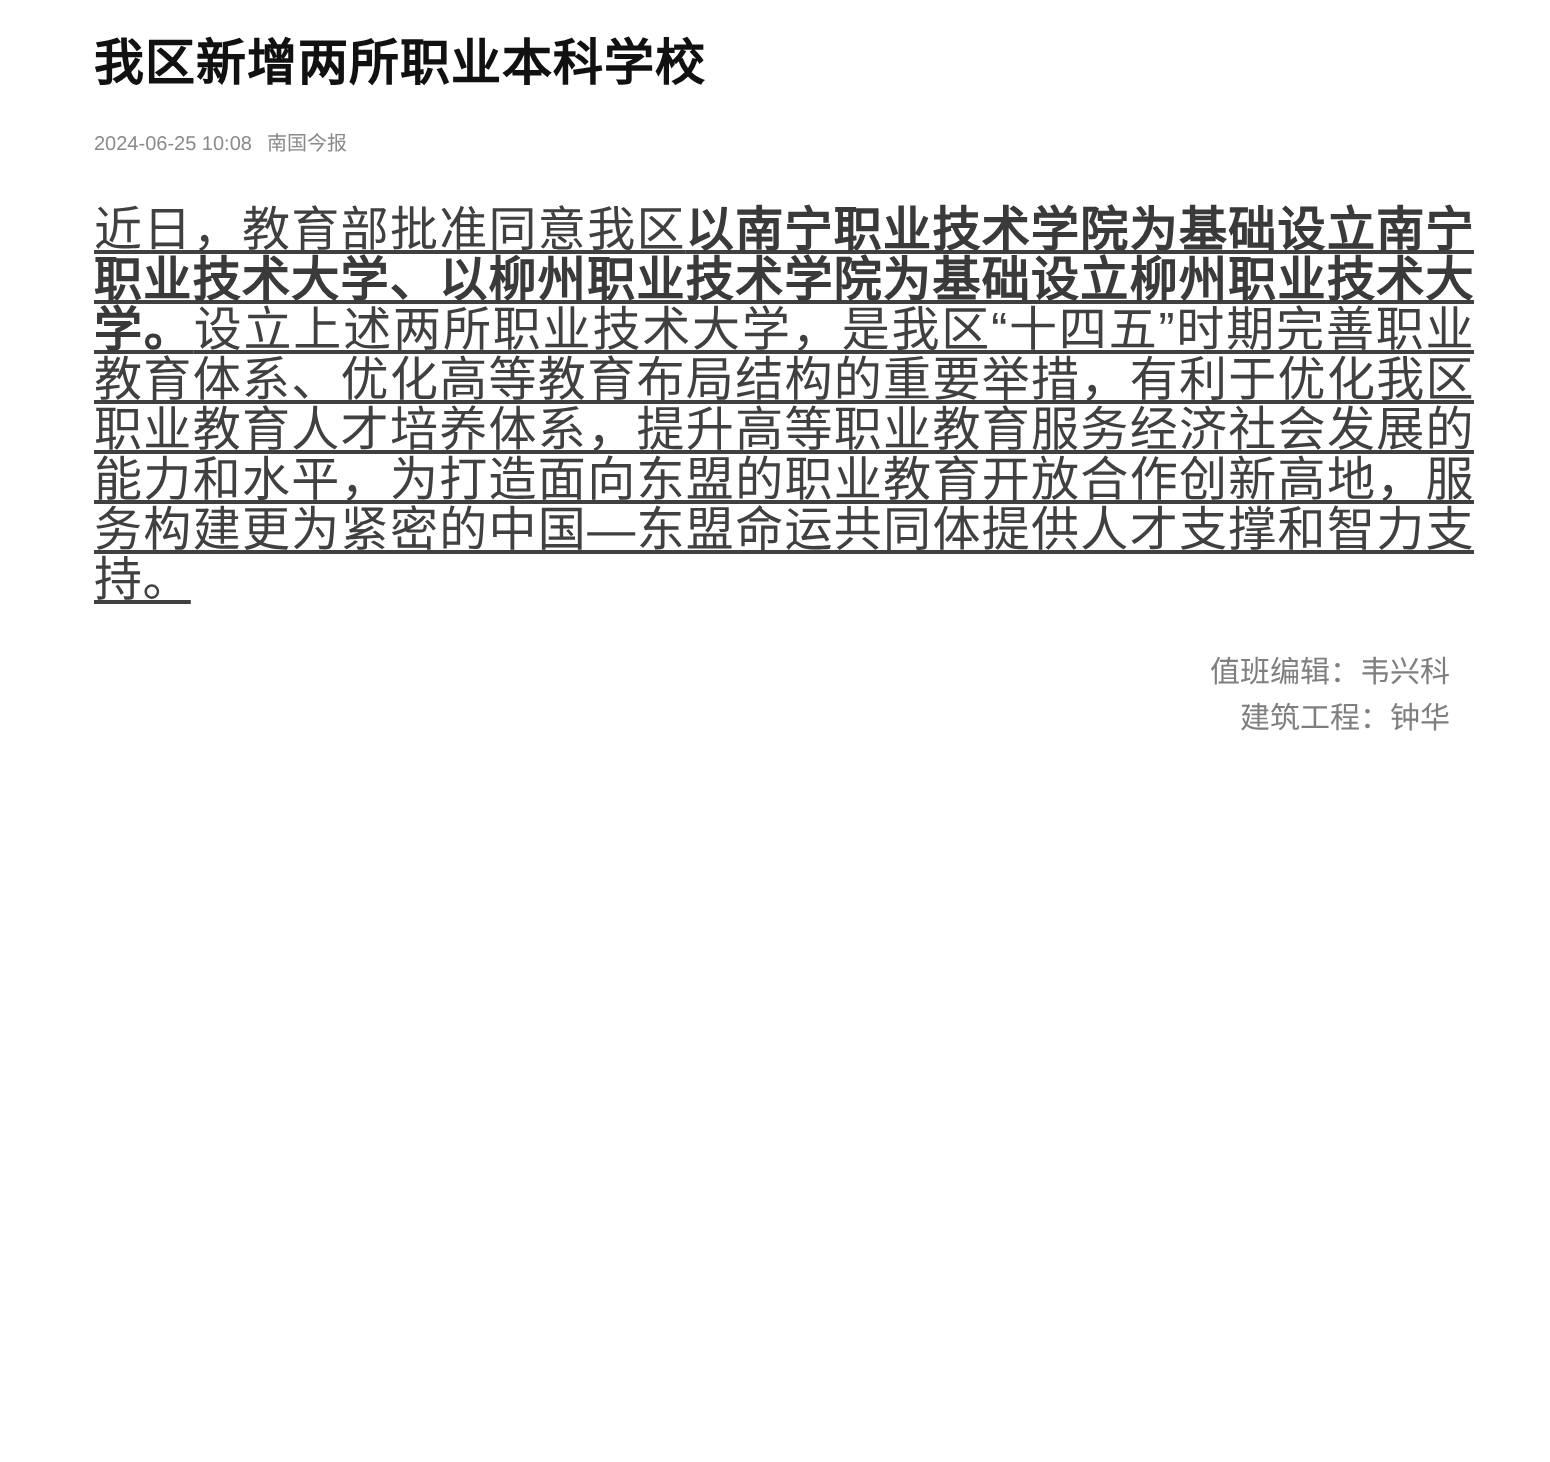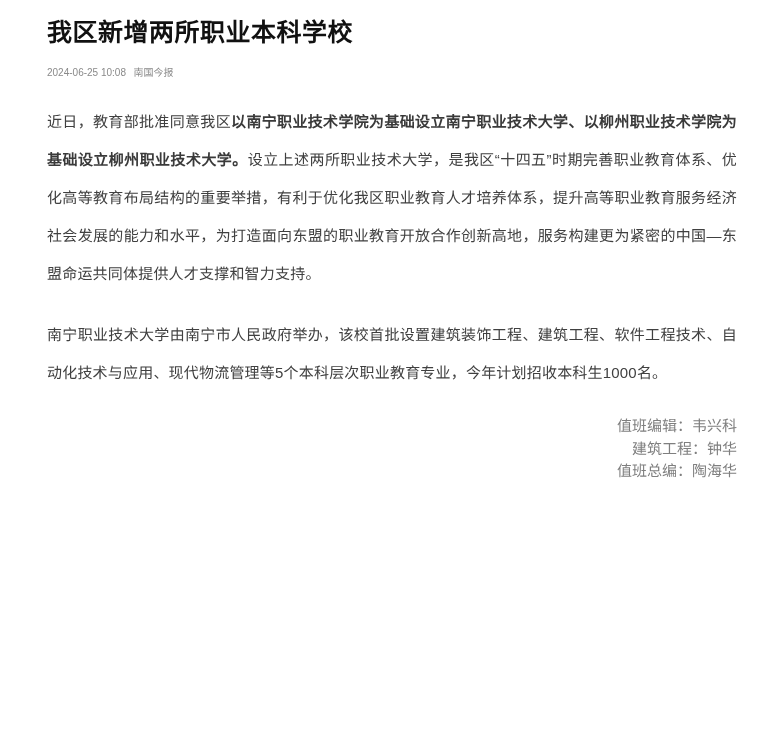--- a/index.html
+++ b/index.html
@@ -5,21 +5,21 @@
   html, body {
     margin: 0;
     padding: 0;
     background: #ffffff;
     font-family: "Liberation Sans", "DejaVu Sans", sans-serif;
   }
   .page {
     width: 775px;
     height: 710px;
     box-sizing: border-box;
-    padding: 17px 38px 0 47px;
+    padding: 17px 50px 0 47px;
     background: #ffffff;
     overflow: hidden;
   }
   .article-title {
     margin: 0;
     font-size: 25px;
     line-height: 30px;
     font-weight: 700;
     color: #111111;
     letter-spacing: 0.5px;
@@ -30,25 +30,26 @@
     line-height: 18px;
     color: #8a8a8a;
   }
   .article-meta .sep { display: inline-block; width: 2px; }
   .article-body {
     margin-top: 21px;
     width: 690px;
   }
   .article-body p {
     margin: 0 0 23px 0;
-    font-size: 15px;
-    line-height: 38px;
+    font-size: 24px;
+    line-height: 25px;
     color: #404040;
     text-align: justify;
     letter-spacing: 0.2px;
+    text-decoration: underline;
   }
   .article-body p b {
     font-weight: 700;
     color: #3a3a3a;
   }
   .article-credits {
     margin-top: 9px;
     font-size: 15px;
     color: #7f7f7f;
   }
@@ -69,27 +70,23 @@
     <span class="sep"></span>
     <span>南国今报</span>
   </div>
 
   <div class="article-body">
 
     <p>
       <span>近日，教育部批准同意我区</span><b>以南宁职业技术学院为基础设立南宁职业技术大学、以柳州职业技术学院为基础设立柳州职业技术大学。</b><span>设立上述两所职业技术大学，是我区“十四五”时期完善职业教育体系、优化高等教育布局结构的重要举措，有利于优化我区职业教育人才培养体系，提升高等职业教育服务经济社会发展的能力和水平，为打造面向东盟的职业教育开放合作创新高地，服务构建更为紧密的中国—东盟命运共同体提供人才支撑和智力支持。</span>
     </p>
 
-    <p>
-      <span>南宁职业技术大学由南宁市人民政府举办，该校首批设置建筑装饰工程、建筑工程、软件工程技术、自动化技术与应用、现代物流管理等5个本科层次职业教育专业，今年计划招收本科生1000名。</span>
-    </p>
 
 
 
   </div>
 
   <div class="article-credits">
     <div class="credit-line">值班编辑：韦兴科</div>
     <div class="credit-line">建筑工程：钟华</div>
-    <div class="credit-line">值班总编：陶海华</div>
   </div>
 
 </div>
 
 </body></html>

